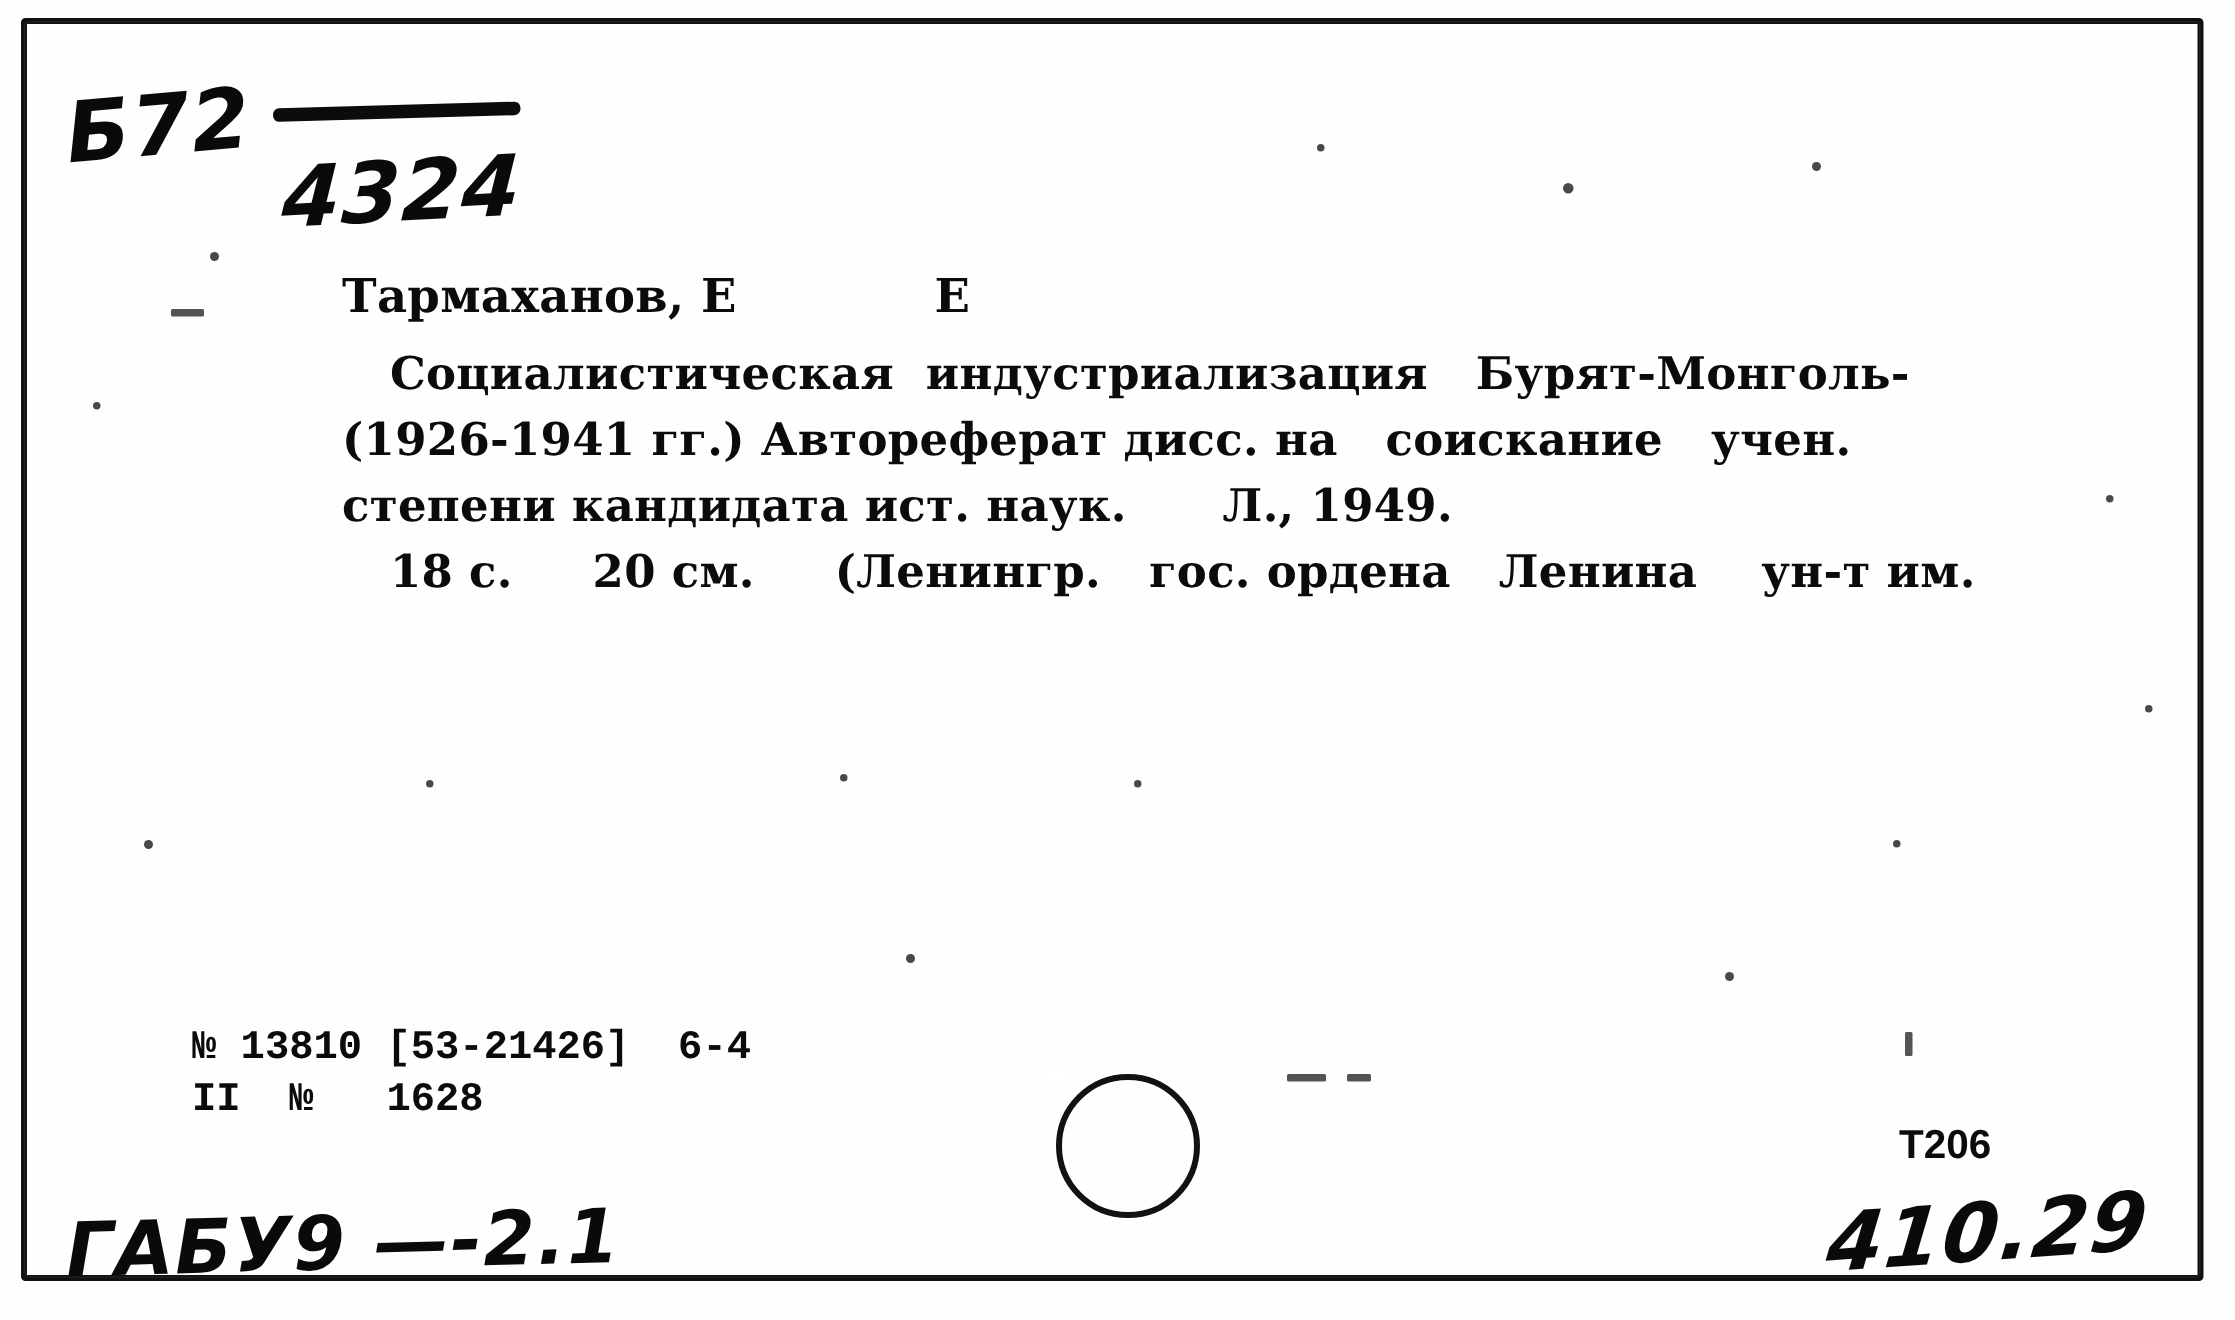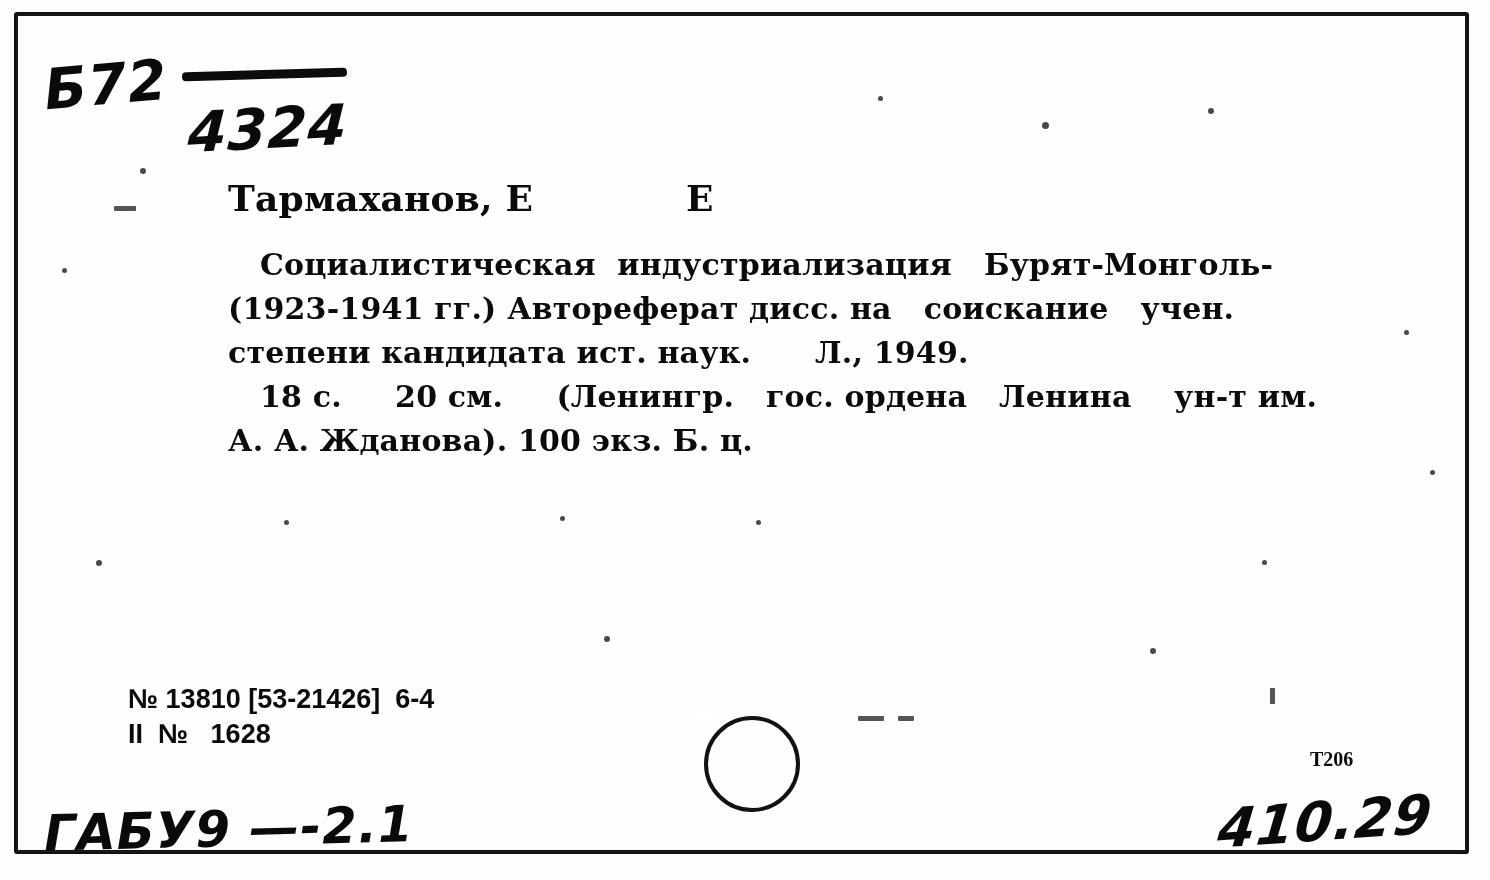--- a/index.html
+++ b/index.html
@@ -106,35 +106,35 @@
   }
   .t-line {
     font-size: 30px;
     line-height: 44px;
     letter-spacing: .2px;
     white-space: pre;
     font-family: "DejaVu Serif", serif;
     font-weight: 700;
   }
   #author-line {
-    font-size: 36px;
-    margin-bottom: 23px;
+    font-size: 31px;
+    margin-bottom: 8px;
   }
 
   
   #footer {
     position: absolute;
     left: 128px;
     top: 682px;
   }
   .f-line {
     font-size: 27px;
     line-height: 35px;
     white-space: pre;
-    font-family: Liberation Sans, sans-serif;
+    font-family: Liberation Mono, monospace;
     font-weight: 600;
   }
 
   #stamp-circle {
     position: absolute;
     left: 704px;
     top: 716px;
     width: 88px;
     height: 88px;
     border: 4px solid #121212;
@@ -144,24 +144,24 @@
     position: absolute;
     left: 698px;
     top: 712px;
     width: 14px;
     height: 10px;
     background: #ffffff;
   }
 
   #code-right {
     position: absolute;
-    left: 1310px;
+    left: 1266px;
     top: 748px;
-    font-size: 20px;
-    font-family: Liberation Serif, serif;
+    font-size: 27px;
+    font-family: Liberation Sans, sans-serif;
     font-weight: 600;
     white-space: nowrap;
   }
 
   
   .speck {
     position: absolute;
     background: #1b1b1b;
     border-radius: 50%;
     opacity: .8;
@@ -180,24 +180,23 @@
 
   <div class="card-border"></div>
 
   <div class="hand" id="hand-shelf-top">Б72</div>
   <div id="hand-rule"></div>
   <div class="hand" id="hand-shelf-bottom">4324</div>
 
   <div id="typed">
     <div class="t-line" id="author-line">Тармаханов, Е            Е</div>
     <div class="t-line">   Социалистическая  индустриализация   Бурят-Монголь-</div>
-    <div class="t-line">(1923-1941 гг.) Автореферат дисс. на   соискание   учен.</div>
+    <div class="t-line">(1926-1941 гг.) Автореферат дисс. на   соискание   учен.</div>
     <div class="t-line">степени кандидата ист. наук.      Л., 1949.</div>
     <div class="t-line">   18 с.     20 см.     (Ленингр.   гос. ордена   Ленина    ун-т им.</div>
-    <div class="t-line">А. А. Жданова). 100 экз. Б. ц.</div>
   </div>
 
   <div id="footer">
     <div class="f-line">№ 13810 [53-21426]  6-4</div>
     <div class="f-line">II  №   1628</div>
   </div>
 
   <div id="stamp-circle"></div>
   <div id="stamp-nick"></div>
 

